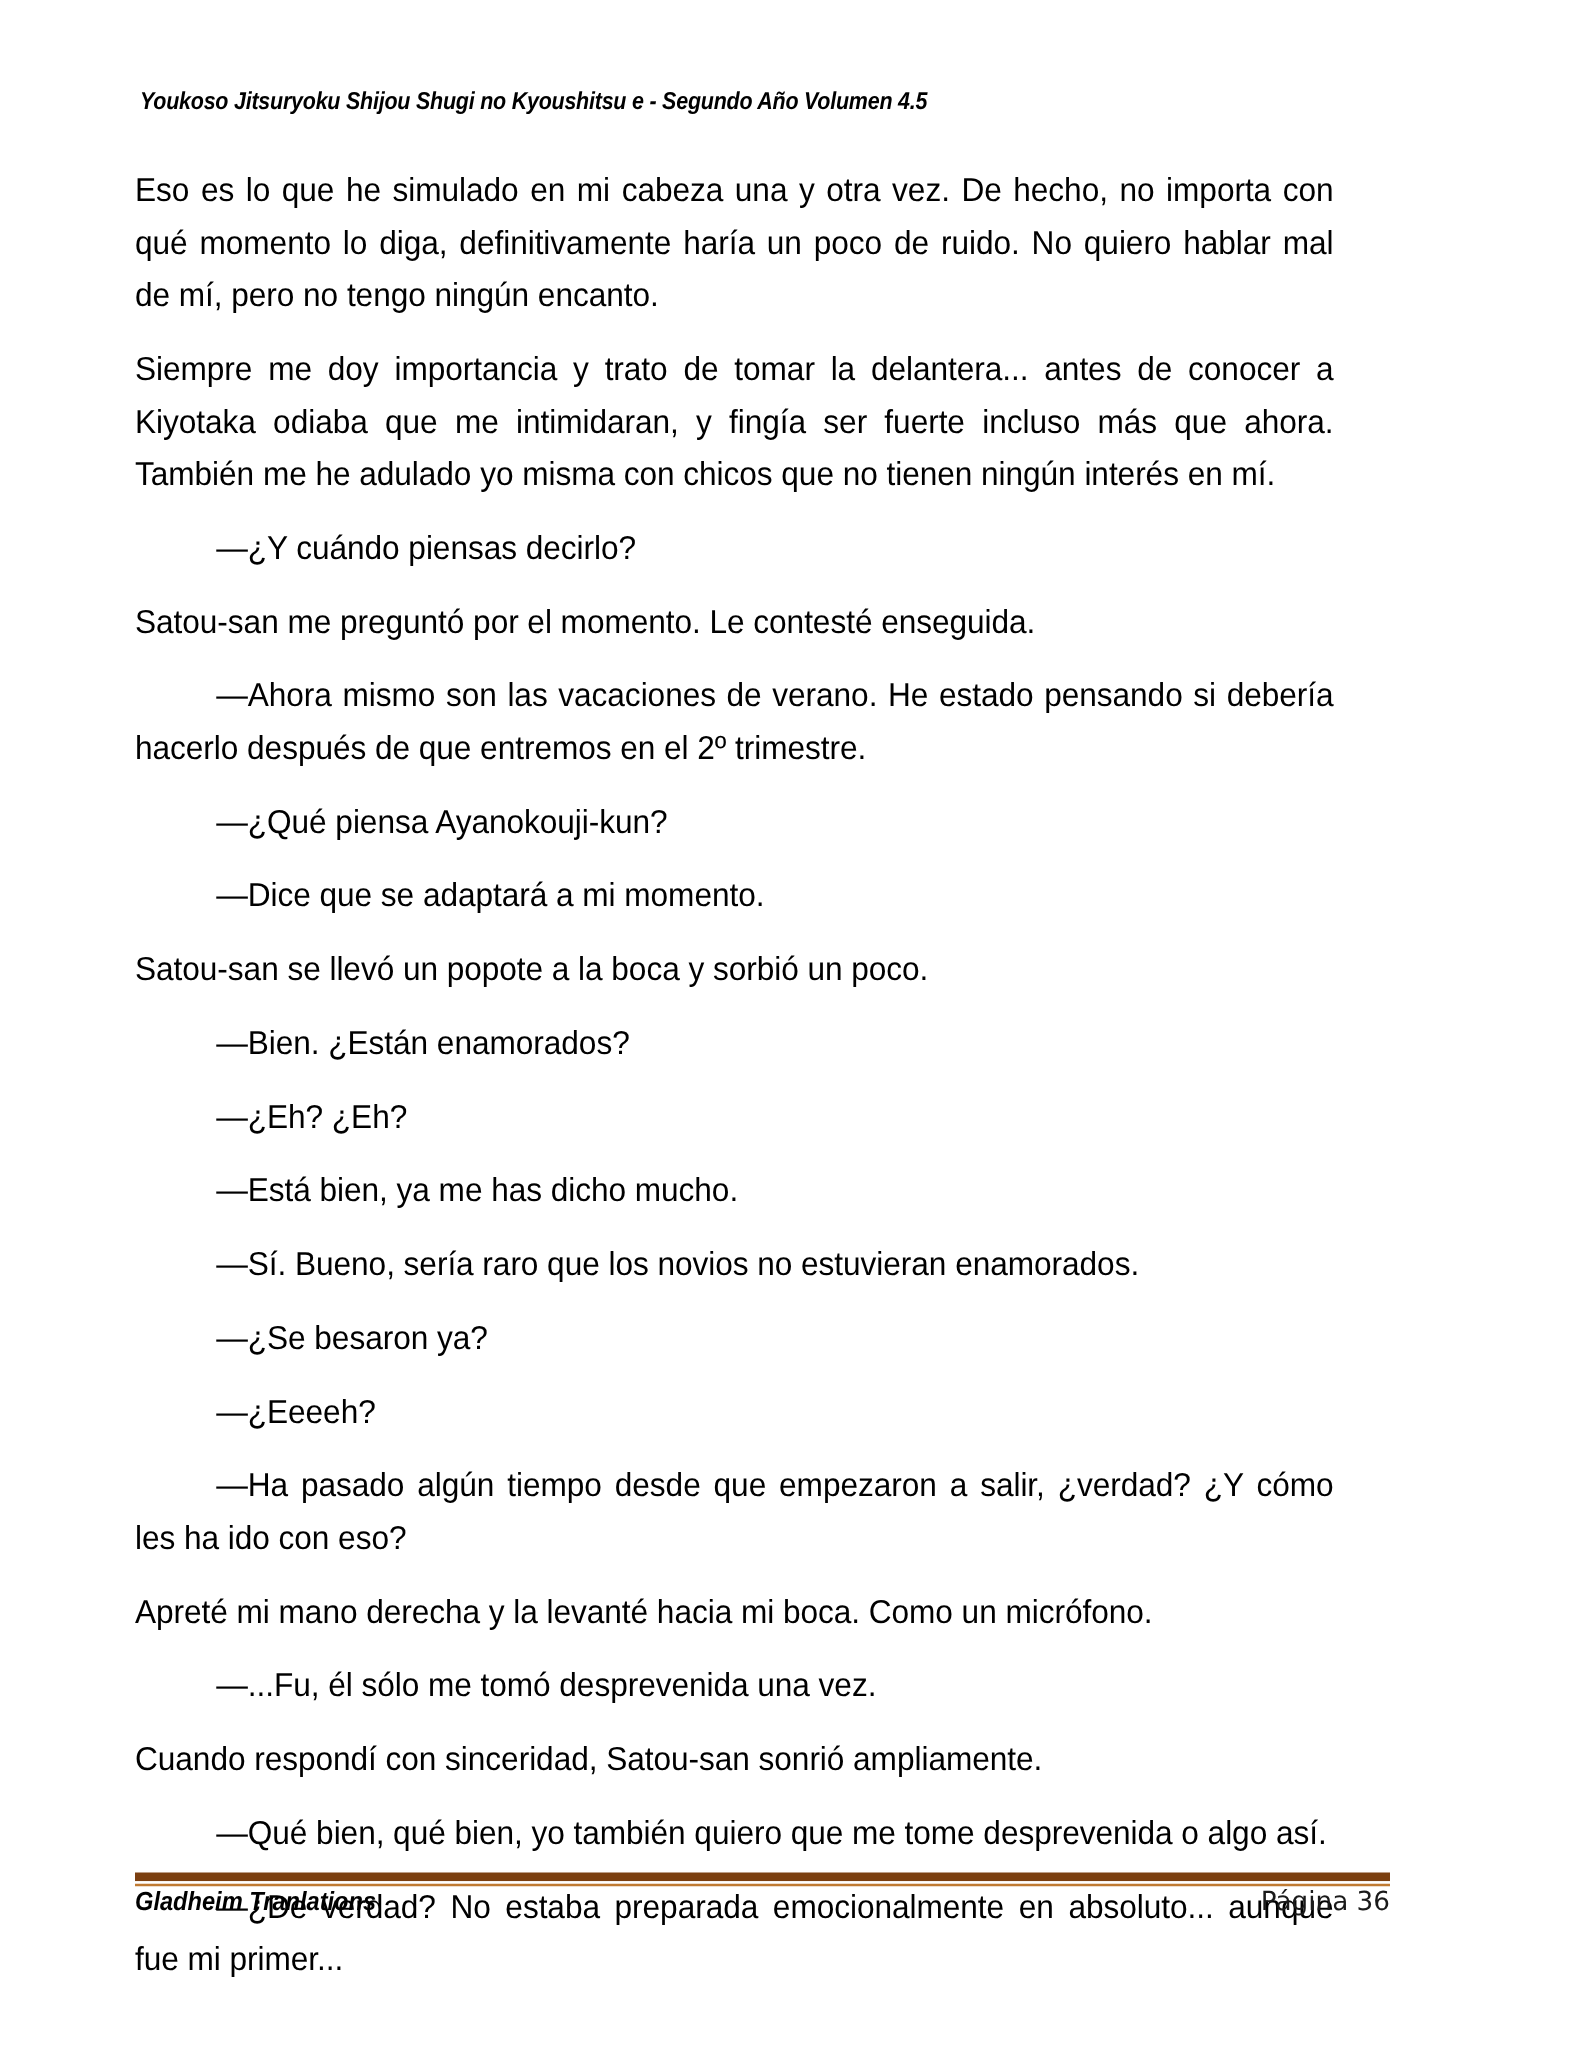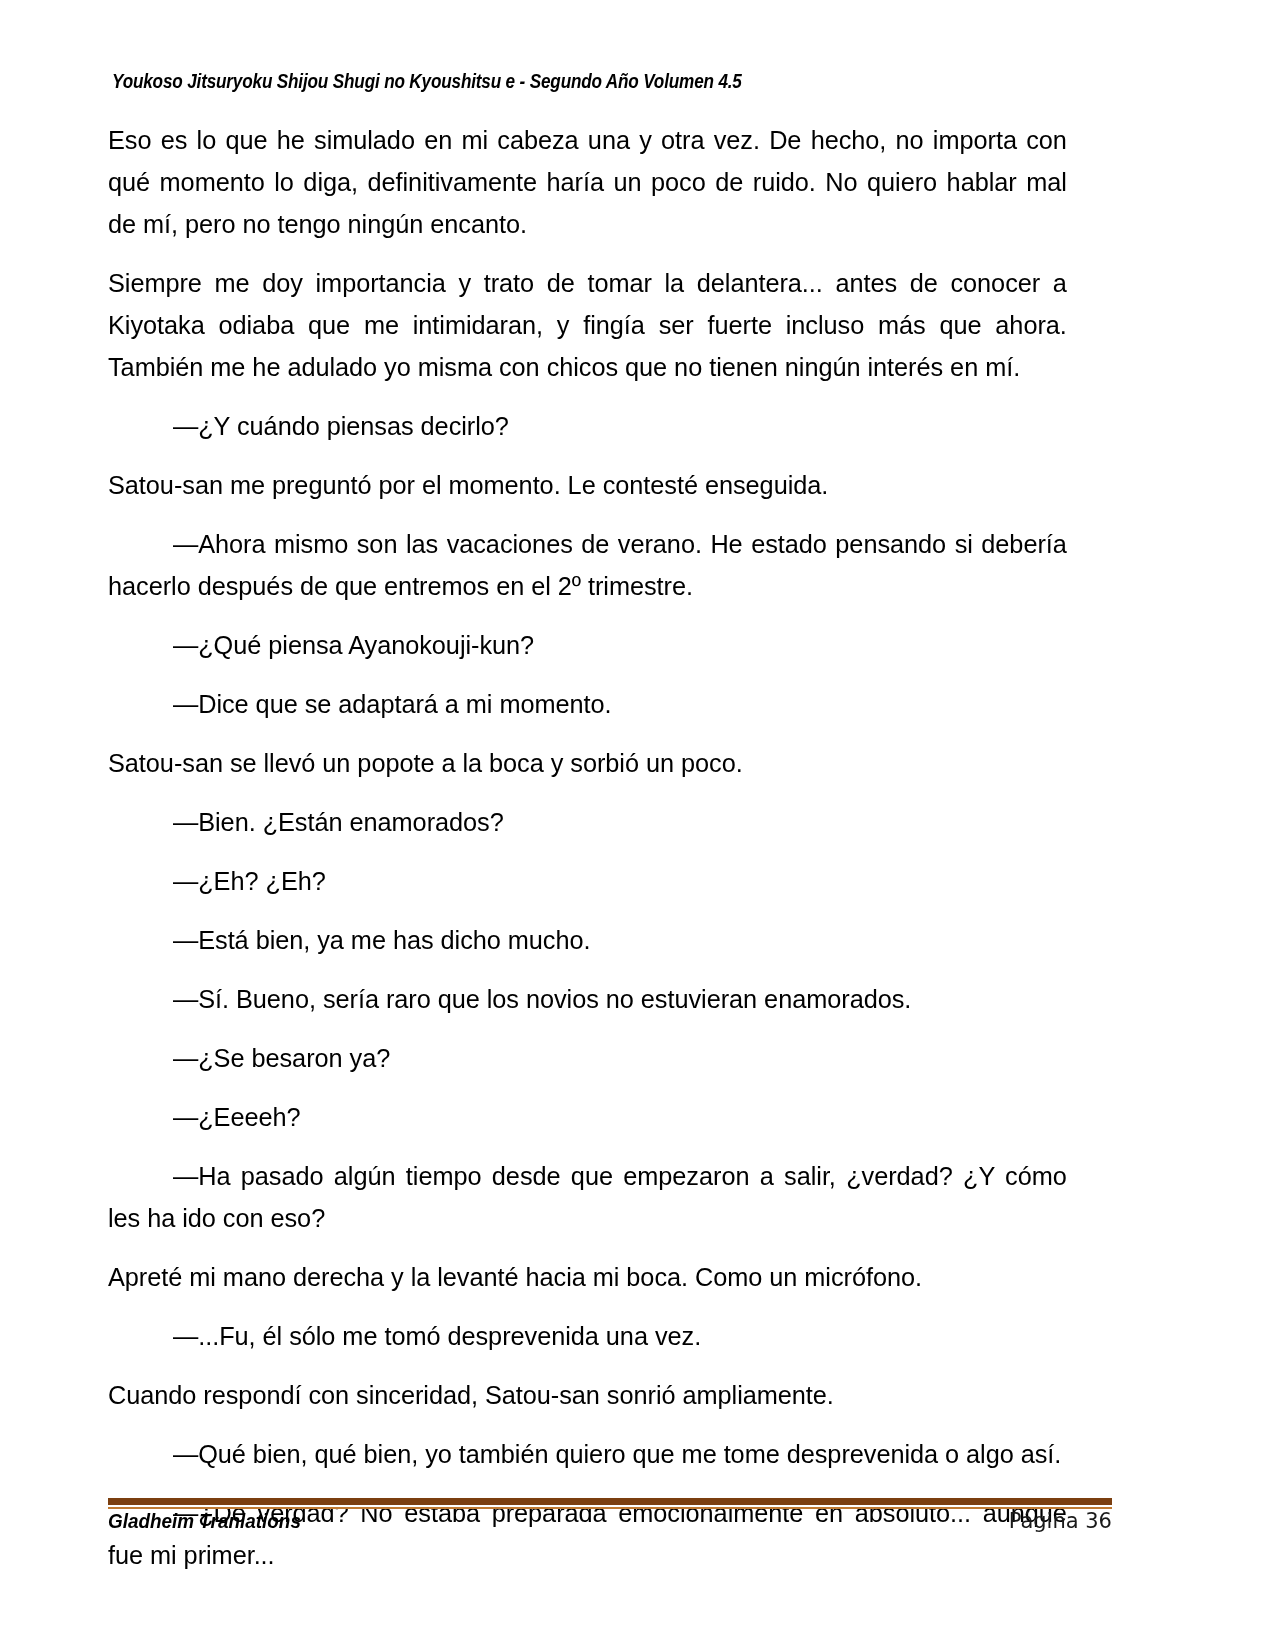--- a/index.html
+++ b/index.html
@@ -33,21 +33,21 @@
     color: #000000;
     transform: scaleX(0.88);
     transform-origin: left center;
     white-space: nowrap;
   }
 
   
   .body-block {
     position: absolute;
     left: 108px;
-    top: 119px;
+    top: 131px;
     width: 1004px;
   }
   p.para {
     margin: 0 0 17px 0;
     font-family: "Liberation Sans", sans-serif;
     font-size: 26.5px;
     line-height: 42px;
     color: #000000;
     text-align: justify;
     text-justify: inter-word;

